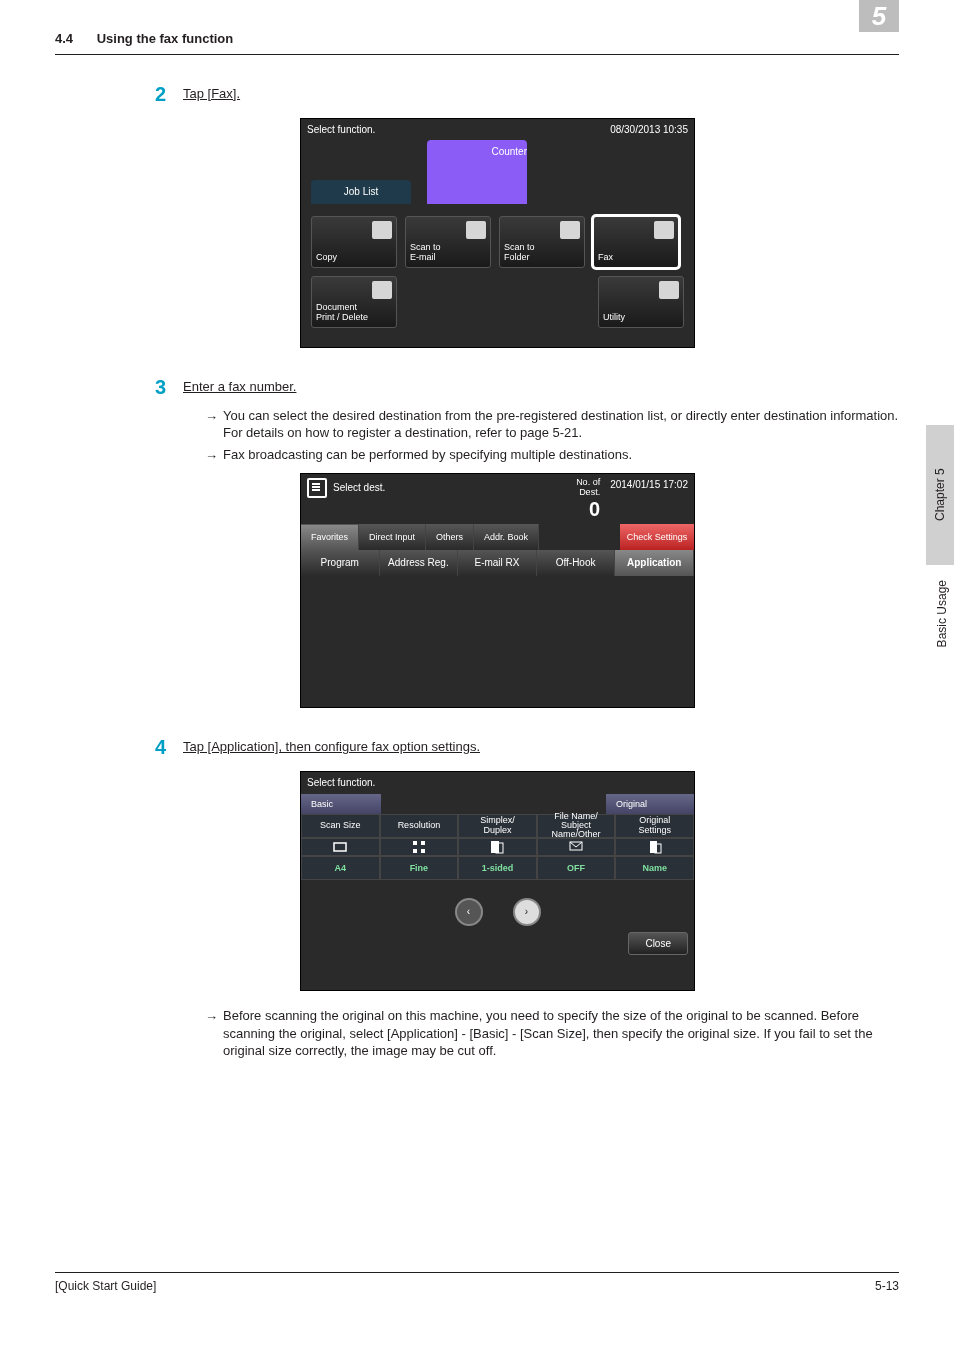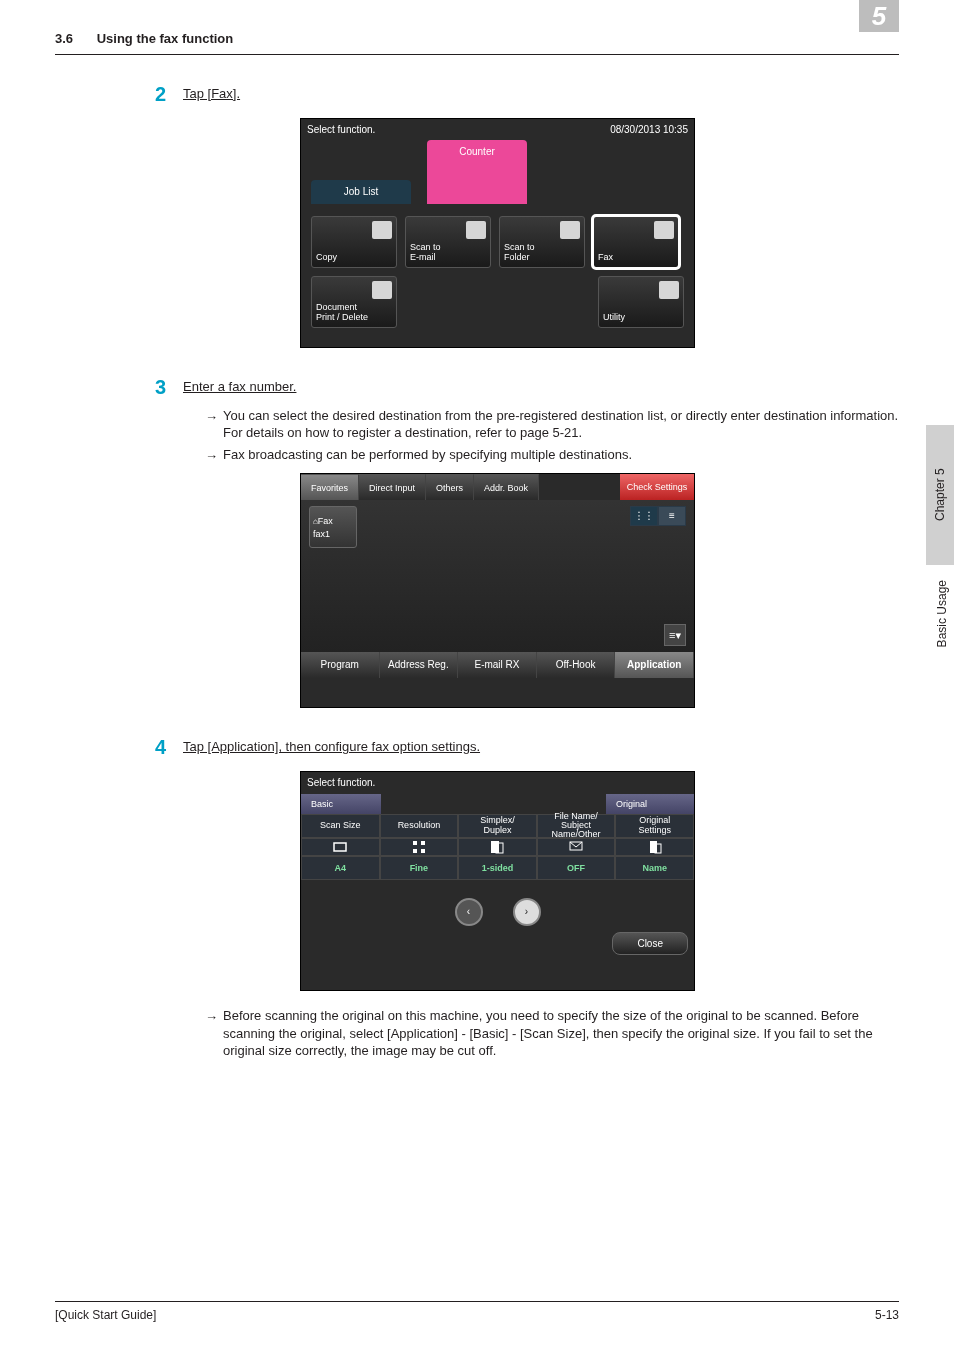--- a/index.html
+++ b/index.html
@@ -121,21 +121,21 @@
   .shot1 .tab-row { display:flex; }
   .shot1 .tab {
     padding: 5px 0;
     width: 100px;
     text-align: center;
     margin-left: 10px;
     margin-right: 6px;
     border-radius: 4px 4px 0 0;
   }
   .shot1 .tab1 { background:#1f3a4a;margin-top:40px; }
-  .shot1 .tab2 { background:#ec4899; }
+  .shot1 .tab2 { background:#8b5cf6;text-align:right; }
   .shot1 .tiles {
     display: flex;
     flex-wrap: wrap;
     gap: 8px;
     padding: 12px 10px;
   }
   .shot1 .tile {
     width: 86px;
     height: 52px;
     background: linear-gradient(#3a3a3a,#1a1a1a);
@@ -238,34 +238,34 @@
   .shot3 .ghead{display:flex;align-items:center;justify-content:center;background:#2a3038;border:1px solid #444;padding:2px;line-height:1.05;}
   .shot3 .gicon{display:flex;align-items:center;justify-content:center;background:#2a3038;border:1px solid #444;}
   .shot3 .gicon svg{width:16px;height:16px;}
   .shot3 .gval{display:flex;align-items:center;justify-content:center;background:#2a3038;border:1px solid #444;color:#7fe0a0;font-weight:bold;}
   .shot3 .pager {
     display:flex;justify-content:center;gap:30px;padding:18px 0 6px;
   }
   .shot3 .pbtn{width:24px;height:24px;border-radius:50%;background:#555;border:2px solid #888;display:flex;align-items:center;justify-content:center;}
   .shot3 .pbtn.on{background:#ddd;color:#222;}
   .shot3 .close-row{display:flex;justify-content:flex-end;padding:0 6px 6px;}
-  .shot3 .close-btn{padding:4px 24px;background:linear-gradient(#555,#222);border:1px solid #666;border-radius:8px;font-size:10px;}
+  .shot3 .close-btn{padding:4px 16px;background:linear-gradient(#555,#222);border:1px solid #666;border-radius:3px;font-size:10px;}
   .footer-line{
-    position:absolute;left:55px;right:55px;bottom:27px;
+    position:absolute;left:55px;right:55px;bottom:56px;
     border-top:1px solid #231f20;padding-top:5px;
     display:flex;justify-content:space-between;font-size:12px;align-items:flex-end;
   }
 </style>
 </head>
 <body>
 
 <div class="page">
   <div class="chapter-box">5</div>
   <div class="header-line">
-    <span class="sec-num">3.6</span>
+    <span class="sec-num">4.4</span>
     <span>Using the fax function</span>
   </div>
 
   <div class="side-tab">Chapter 5</div>
   <div class="side-label">Basic Usage</div>
 
   <div class="step-row">
     <div class="step-num">2</div>
     <div class="step-text">Tap [Fax].</div>
   </div>
@@ -317,37 +317,40 @@
   <div class="sub-row">
     <div class="arrow">→</div>
     <div class="sub-text">You can select the desired destination from the pre-registered destination list, or directly enter destination information. For details on how to register a destination, refer to page 5-21.</div>
   </div>
   <div class="sub-row">
     <div class="arrow">→</div>
     <div class="sub-text">Fax broadcasting can be performed by specifying multiple destinations.</div>
   </div>
 
   <div class="screenshot shot2">
+    <div class="topbar">
+      <div class="leftt">
+        <div class="addr-icon"></div>
+        <span>Select dest.</span>
+      </div>
+      <div style="display:flex;gap:10px;align-items:flex-start;">
+        <div class="dest-count">
+          <div style="white-space:pre;">No. of
+Dest.</div>
+          <div class="dest-num">0</div>
+        </div>
+        <span>2014/01/15 17:02</span>
+      </div>
+    </div>
     <div class="tabbar">
       <div class="dtab active">Favorites</div>
       <div class="dtab">Direct Input</div>
       <div class="dtab">Others</div>
       <div class="dtab">Addr. Book</div>
       <div class="check-btn">Check Settings</div>
-    </div>
-    <div class="body">
-      <div class="fav-tile">
-        <span><span style="font-size:8px;">⌂</span><span>Fax</span></span>
-        <span>fax1</span>
-      </div>
-      <div class="view-toggle">
-        <div class="vt-btn" style="background:#1f3a4a;">⋮⋮</div>
-        <div class="vt-btn">≡</div>
-      </div>
-      <div class="scroll-ico">≡▾</div>
     </div>
     <div class="bottombar">
       <div class="bbtn">Program</div>
       <div class="bbtn">Address Reg.</div>
       <div class="bbtn">E-mail RX</div>
       <div class="bbtn">Off-Hook</div>
       <div class="bbtn">Application</div>
     </div>
   </div>
 

